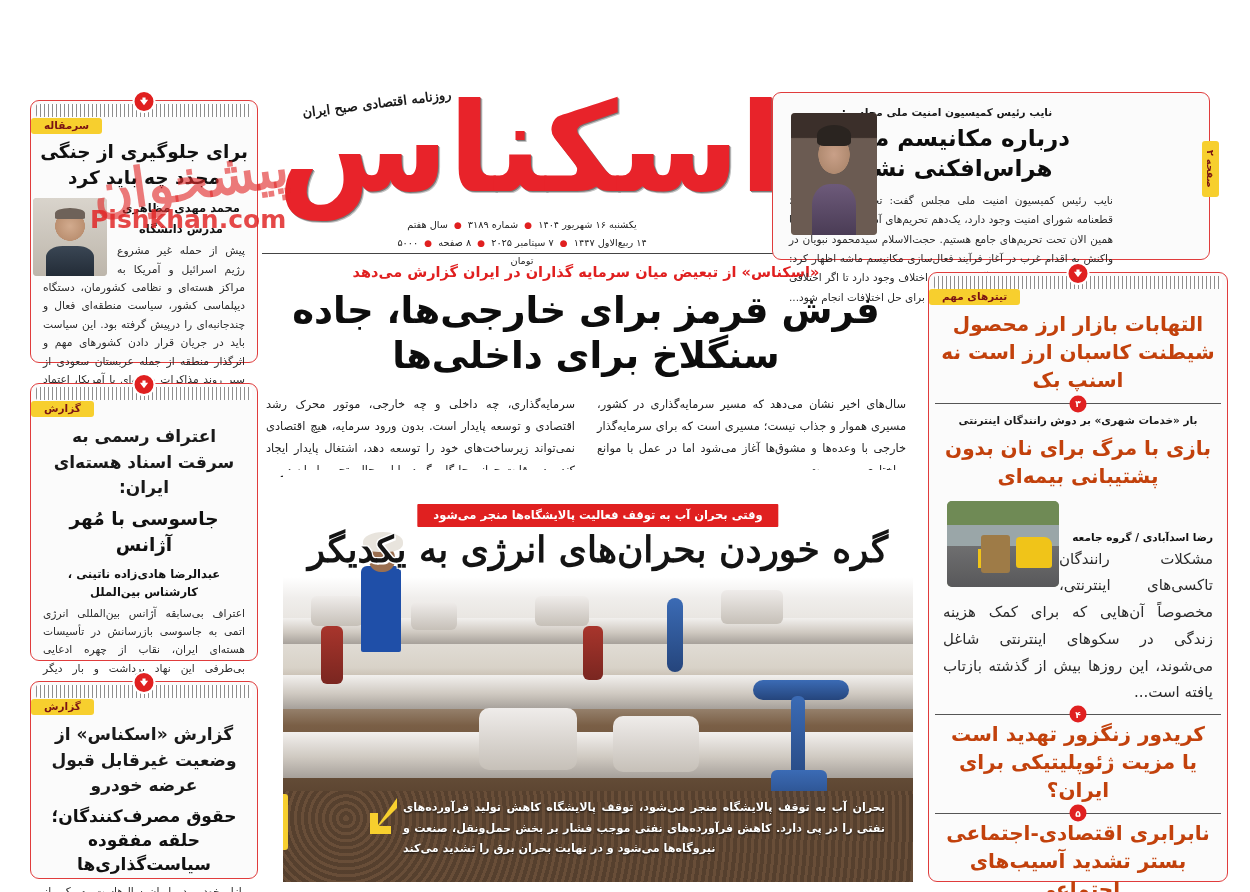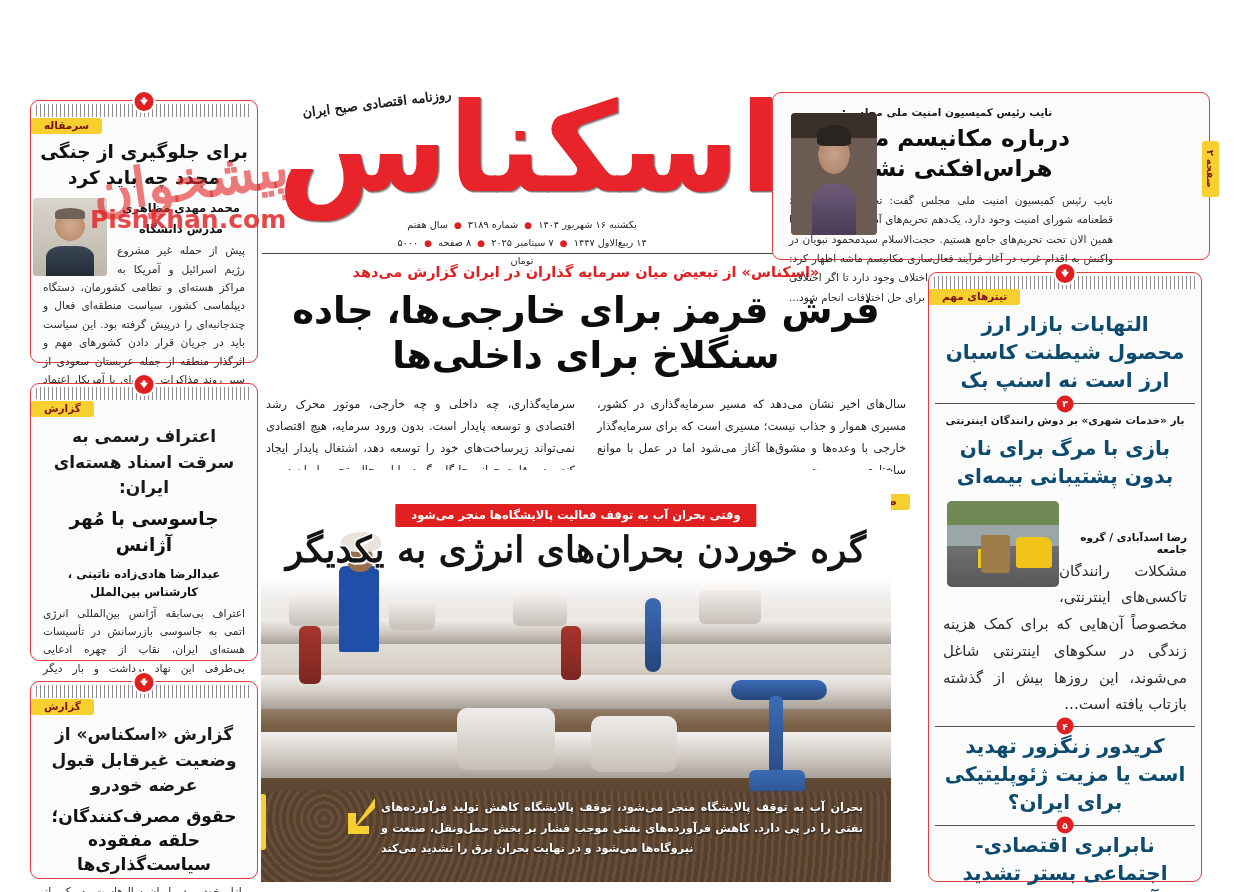--- a/index.html
+++ b/index.html
@@ -155,21 +155,21 @@
   }
   .lead-cols { display: flex; gap: 22px; padding: 4px 4px 0; }
   .lead-col {
     flex: 1; font-size: 11.4px; color: #1e1e1e;
     line-height: 1.95; text-align: justify; text-align-last: right;
   }
   .lead-page-tag { padding: 9px 0 0; text-align: right; }
 
   
   #mainphoto {
-    position: absolute; left: 261px; top: 470px;
+    position: absolute; left: 283px; top: 470px;
     width: 630px; height: 412px;
     background: #ffffff; overflow: hidden;
   }
   .photo-canvas { position: absolute; inset: 0; overflow: hidden; }
   .photo-banner {
     position: absolute; left: 50%; top: 34px; transform: translateX(-50%);
     background: #e02020; color: #fff; font-size: 11.5px; font-weight: bold;
     padding: 4px 16px 5px; white-space: nowrap; z-index: 5; border-radius: 1px;
   }
   .photo-title {
@@ -215,28 +215,28 @@
     font-size: 10.5px; color: #2a2a2a; line-height: 1.85;
     padding: 7px 96px 0 16px; text-align: justify; text-align-last: left;
   }
   .rt-photo {
     position: absolute; left: 18px; top: 20px;
     width: 86px; height: 122px; border-radius: 4px;
     overflow: hidden; background: #b9ad9d;
   }
 
   
-  #rightcol { left: 928px; top: 272px; width: 274px; height: 610px; padding: 0; }
+  #rightcol { left: 928px; top: 272px; width: 300px; height: 610px; padding: 0; }
   .hl-item { position: relative; padding: 0 10px; }
   .hl-kicker {
     font-size: 10.5px; font-weight: bold; color: #1a1a1a;
     text-align: center; line-height: 1.5; padding-top: 9px;
   }
   .hl-title {
-    font-size: 20px; font-weight: bold; color: #0c4a6e;
+    font-size: 20px; font-weight: bold; color: #c2410c;
     text-align: center; line-height: 1.4; padding: 5px 2px 9px;
     letter-spacing: -0.4px;
   }
   .hl-title.sm { font-size: 18.5px; }
   .hl-byline {
     font-size: 10.5px; font-weight: bold; color: #111;
     padding: 0 4px 1px; text-align: right; margin-top: 32px;
   }
   .hl-body {
     font-size: 15px; color: #2c2c2c; line-height: 1.78;

